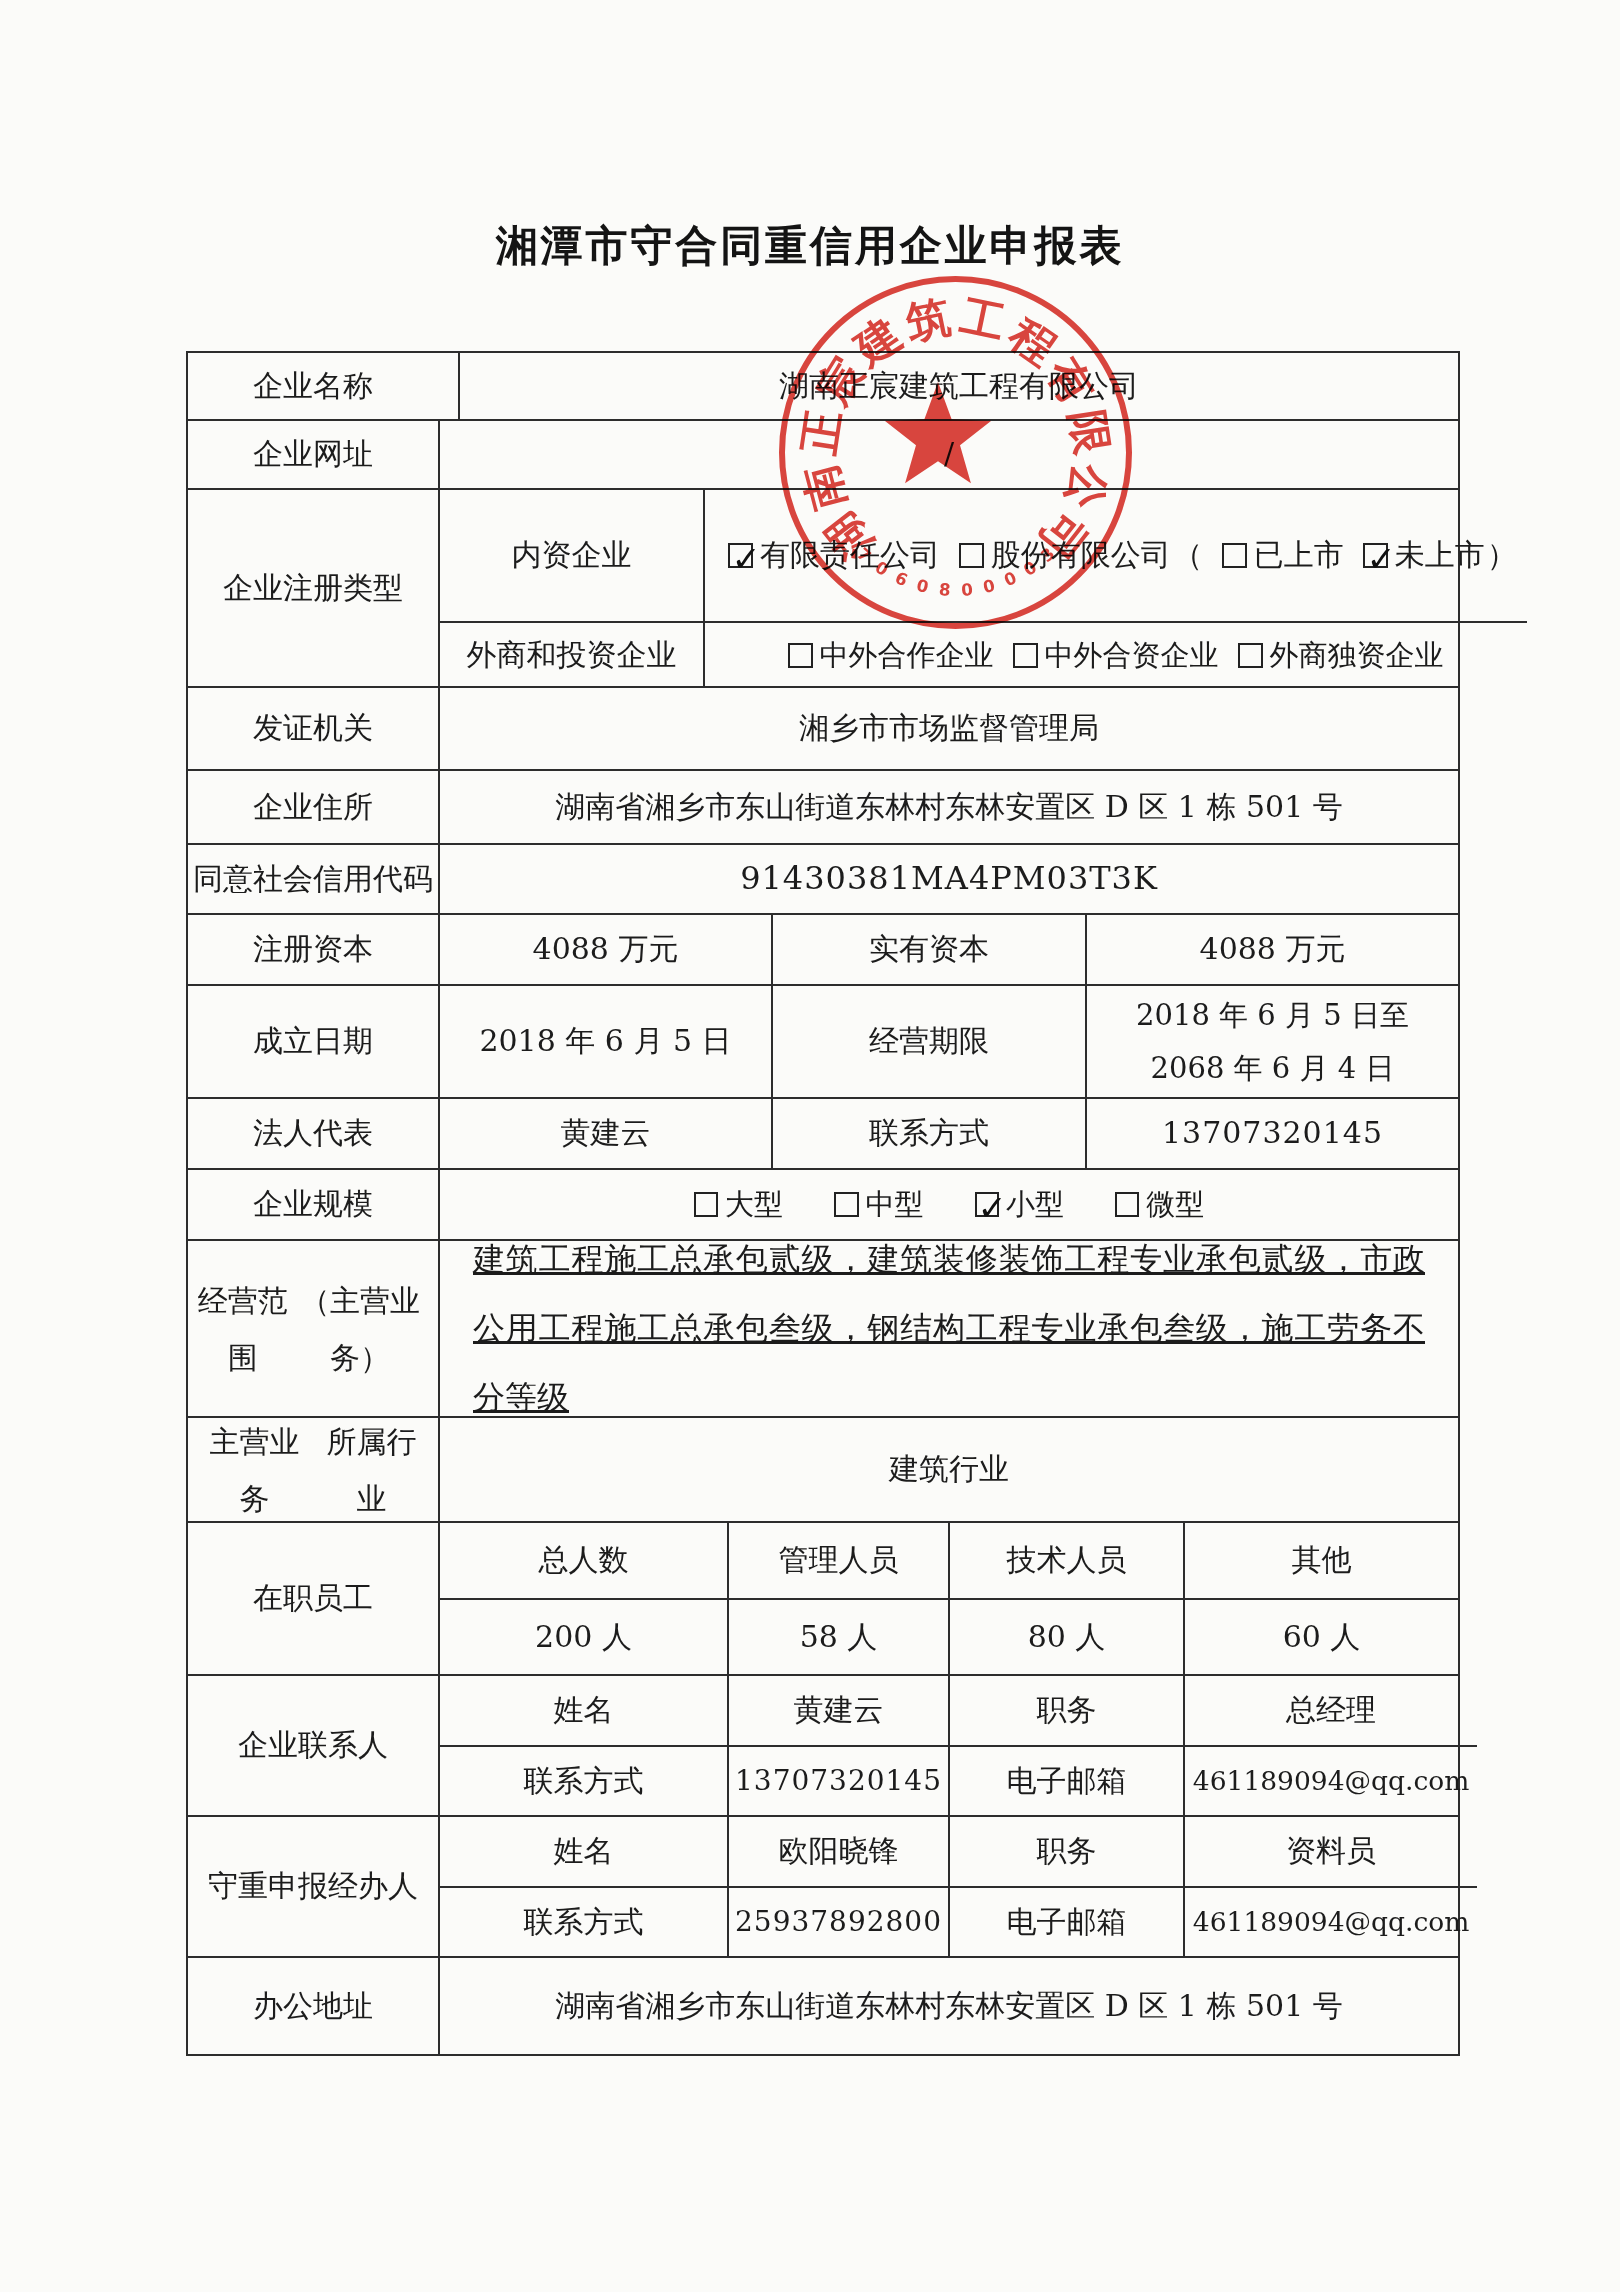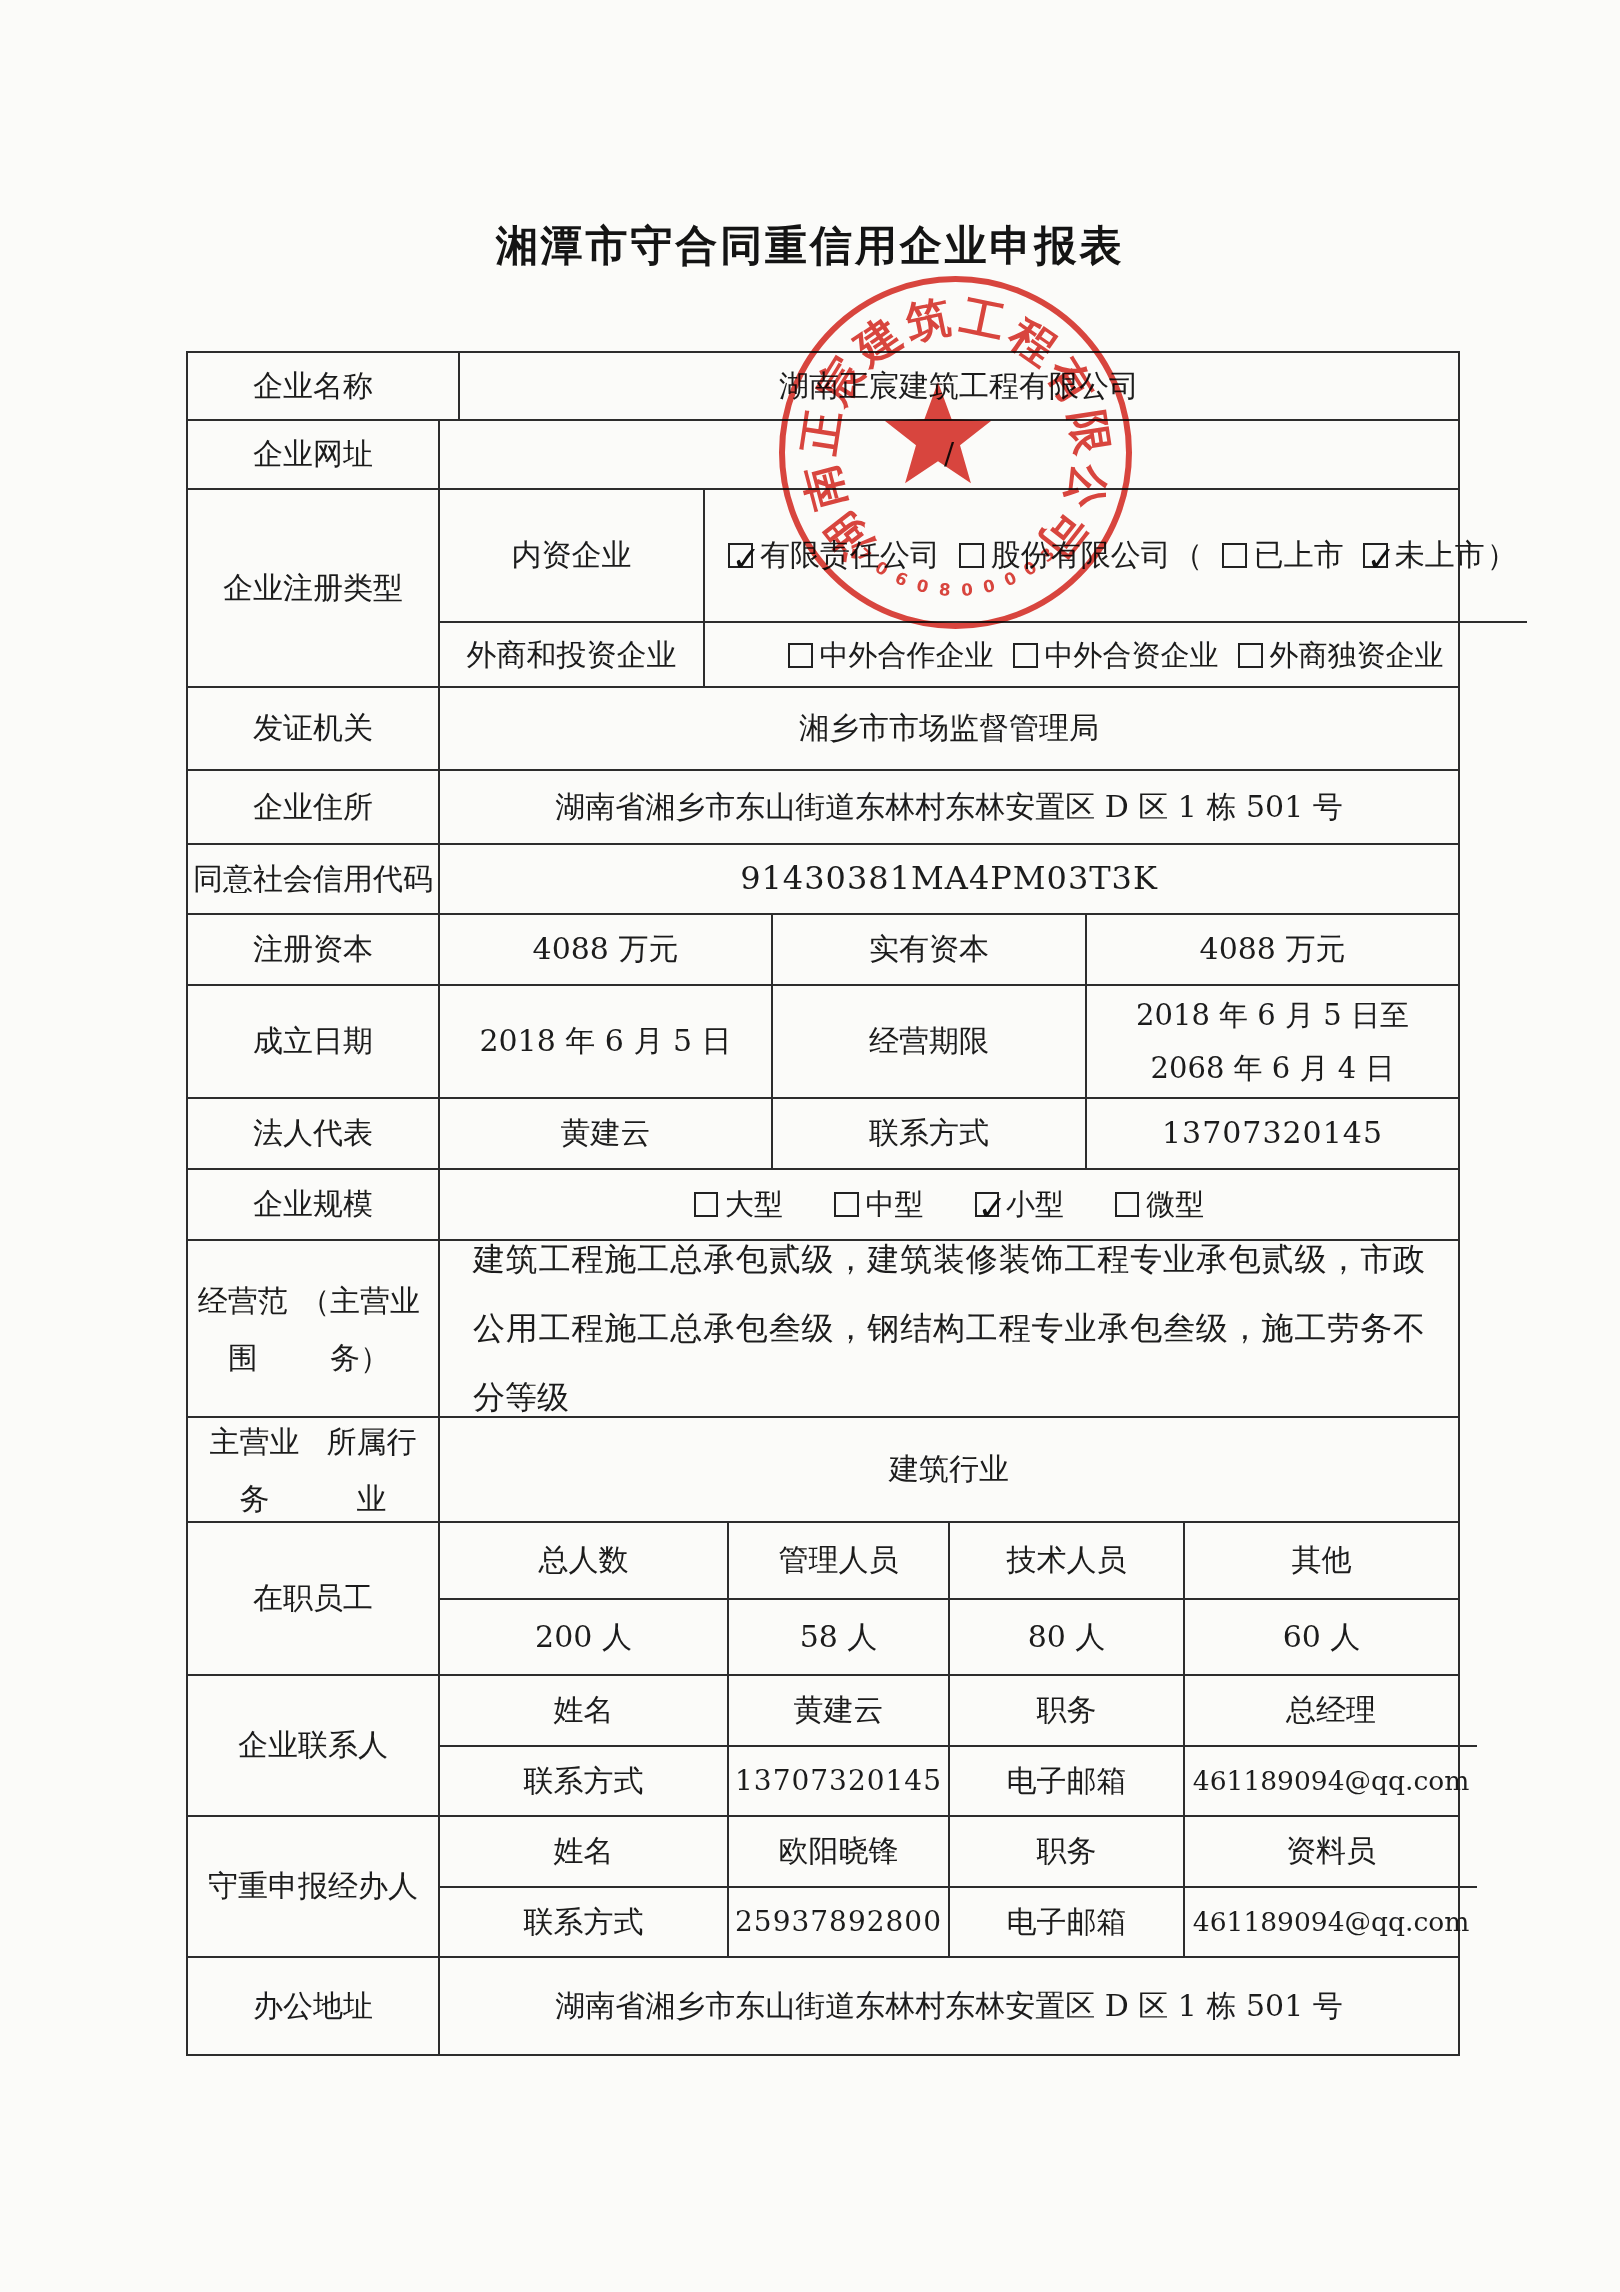--- a/index.html
+++ b/index.html
@@ -30,21 +30,21 @@
   .cb4{width:235px;flex:0 0 235px;}
   .cb5{flex:1;}
   .cr2{width:265px;flex:0 0 265px;}
   .cr3{flex:1;}
   .stack{flex:1;display:flex;flex-direction:column;}
   .srow{display:flex;border-top:2px solid var(--line);}
   .srow:first-child{border-top:none;}
   .srow > .td:first-child{border-left:2px solid var(--line);}
   .srow{flex:1;}
   .two-line{flex-direction:row;line-height:1.9;}
-  .scope-cell{justify-content:flex-start;text-align:justify;padding:17.6px 33px;}
+  .scope-cell{justify-content:flex-start;text-align:justify;padding:17.6px 33px;text-decoration:underline;}
   .scope-text{font-size:32px;line-height:69px;text-align:justify;text-justify:inter-ideograph;}
   .mono-val{letter-spacing:1px;}
   .email-val{font-size:26.5px;}
   .wrap-val{line-height:1.8;}
   
   .cb-item{display:inline-flex;align-items:center;margin:0 9.8px;white-space:nowrap;}
   .opts{display:flex;align-items:center;justify-content:center;flex-wrap:nowrap;font-size:29px;}
   .opts-col{display:flex;flex-direction:column;justify-content:space-evenly;align-items:flex-start;padding:5.9px 0 5.9px 13.7px;}
   .opts-col .opt-line{display:flex;align-items:center;}
   .wide .cb-item{margin:0 25.5px;}

